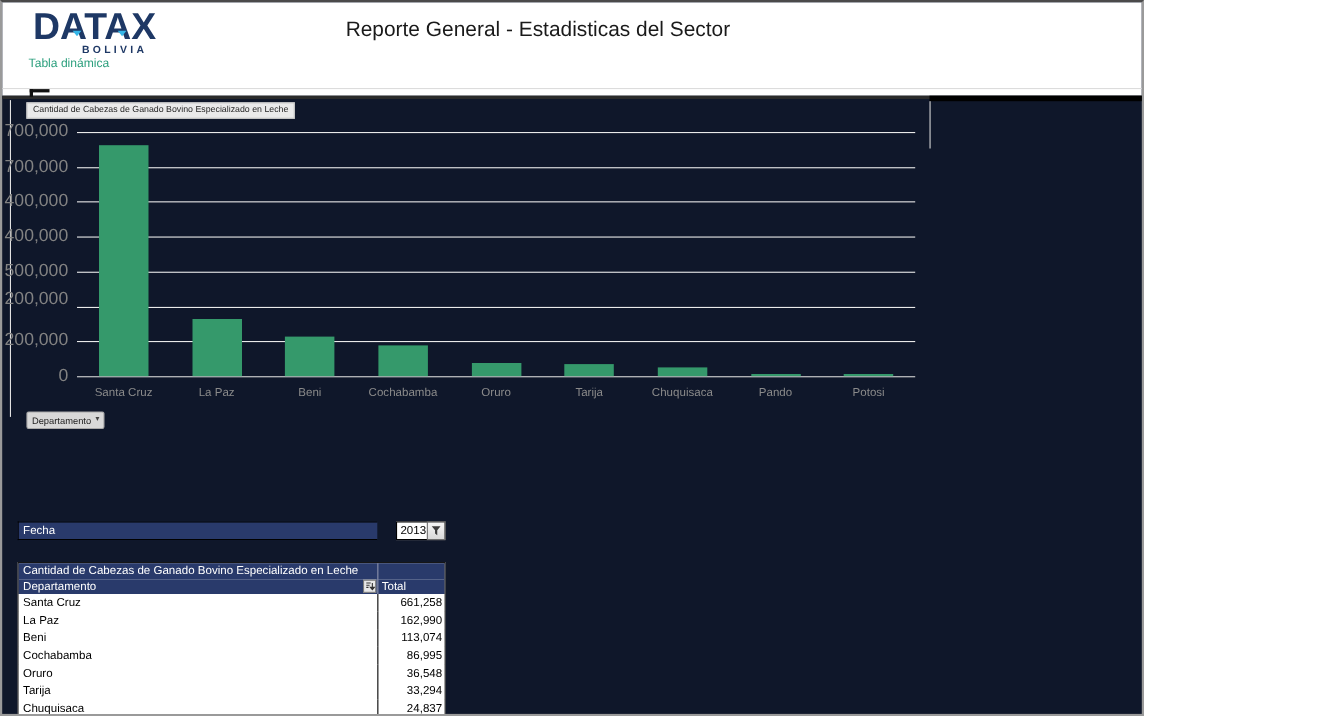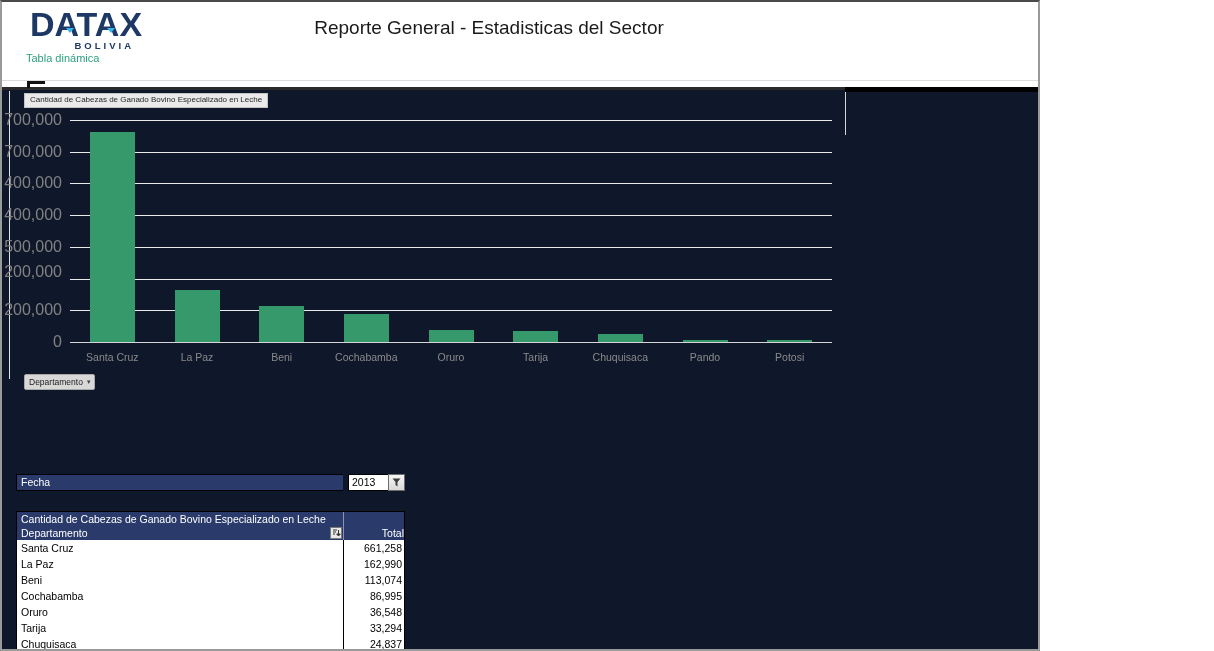--- a/index.html
+++ b/index.html
@@ -49,37 +49,37 @@
   }
   .chev { font-size:7px; color:#444; line-height:12px; }
 
   
   .fecha-label {
     position:absolute; left:14px; top:472px; width:327px; height:17px; box-sizing:border-box;
     background:#293A6B; color:#fff; font-size:10.5px; line-height:15px; padding-left:4px;
     border:1px solid #000; border-right:none;
   }
   .fecha-value {
-    position:absolute; left:346px; top:472px; width:45px; height:17px; box-sizing:border-box;
+    position:absolute; left:358px; top:472px; width:45px; height:17px; box-sizing:border-box;
     background:#fff; color:#000; font-size:10.5px; line-height:15px; padding-left:3px; border:1px solid #000;
   }
   .fecha-filter-btn {
     position:absolute; left:386px; top:472px; width:17px; height:17px; box-sizing:border-box;
     background:linear-gradient(#F6F6F6,#D9D9D9); border:1px solid #6e6e6e;
     display:flex; align-items:center; justify-content:center; cursor:pointer;
   }
 
   
   .pivot { position:absolute; left:14px; top:509px; width:389px; box-sizing:border-box; border:1px solid #000; background:#fff; }
   .pr-title { display:flex; height:15px; background:#293A6B; color:#fff; font-size:10.5px; line-height:15px; }
   .pr-title .tc1 { width:327px; box-sizing:border-box; padding-left:4px; border-right:1px solid #8D93AD; white-space:nowrap; overflow:hidden; }
   .pr-title .tc2 { flex:1; }
   .pr-head { display:flex; height:13px; background:#293A6B; color:#fff; font-size:10.5px; line-height:13px; }
   .pr-head .hc1 { position:relative; width:327px; box-sizing:border-box; padding-left:4px; border-right:1px solid #8D93AD; }
-  .pr-head .hc2 { flex:1; padding-left:3px;text-align:right; }
+  .pr-head .hc2 { flex:1; padding-left:3px; }
   .sort-btn {
     position:absolute; right:1px; top:0px; width:12px; height:12px; box-sizing:border-box;
     background:#E8E8E8; border:1px solid #7a7a7a; display:flex; align-items:center; justify-content:center; cursor:pointer;
   }
   .prow { display:flex; height:16px; font-size:10.5px; line-height:16px; background:#fff; color:#000; }
   .pc1 { width:327px; box-sizing:border-box; padding-left:4px; border-right:1px solid #000; white-space:nowrap; overflow:hidden; }
   .pc2 { flex:1; text-align:right; padding-right:2px; }
 </style>
 </head>
 <body>

